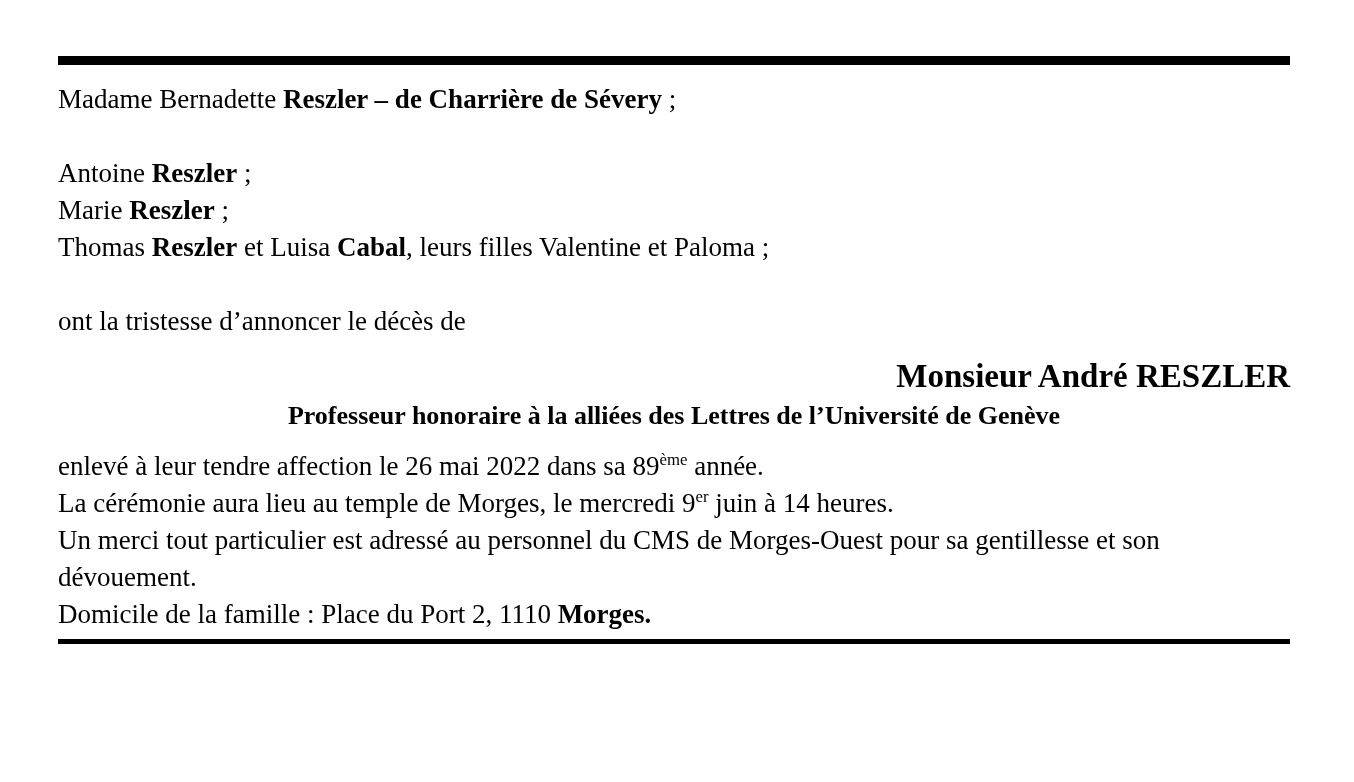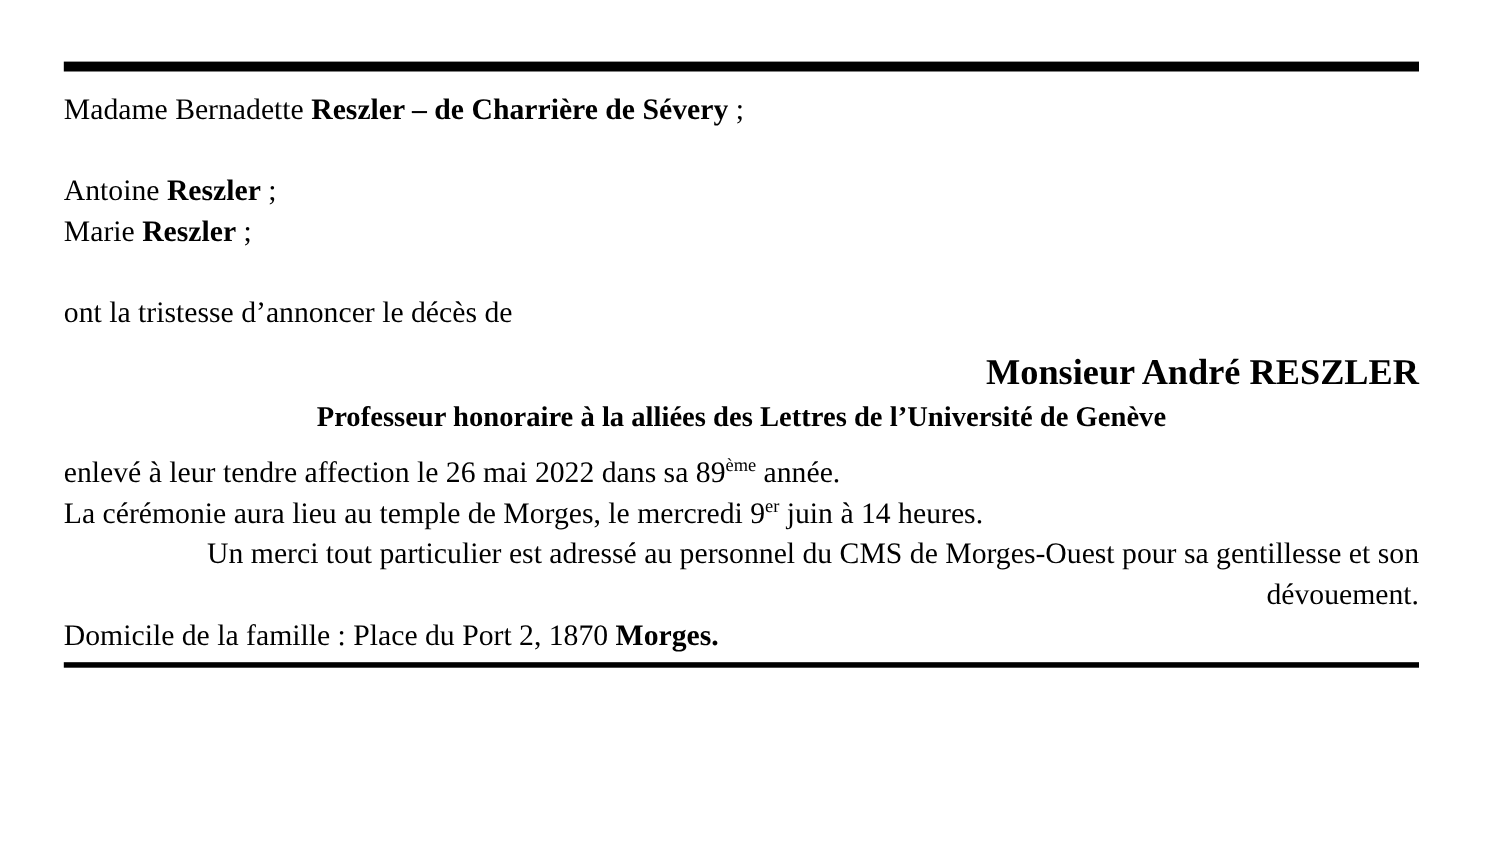--- a/index.html
+++ b/index.html
@@ -42,21 +42,20 @@
     padding-top: 16px;
     padding-bottom: 6px;
     font-size: 27px;
     line-height: 37px;
   }
   .line {
     white-space: nowrap;
   }
   .line.wrap {
     white-space: normal;
-    text-align: right;
   }
   .blank {
     height: 37px;
   }
   b, .b {
     font-weight: bold;
   }
   .center {
     text-align: center;
   }
@@ -90,34 +89,35 @@
     <div class="body-text">
 
       <div class="line"><span>Madame Bernadette </span><span class="b">Reszler – de Charrière de Sévery</span><span> ;</span></div>
 
       <div class="blank"></div>
 
       <div class="line"><span>Antoine </span><span class="b">Reszler</span><span> ;</span></div>
 
       <div class="line"><span>Marie </span><span class="b">Reszler</span><span> ;</span></div>
 
+      <div class="line"><span>Thomas </span><span class="b">Reszler</span><span> et Luisa </span><span class="b">Cabal</span><span>, leurs filles Valentine et Paloma ;</span></div>
 
       <div class="blank"></div>
 
       <div class="line">ont la tristesse d’annoncer le décès de</div>
 
       <div class="center deceased-name">Monsieur André RESZLER</div>
       <div class="center deceased-title">Professeur honoraire à la alliées des Lettres de l’Université de Genève</div>
 
       <div class="line"><span>enlevé à leur tendre affection le 26 mai 2022 dans sa 89</span><sup>ème</sup><span> année.</span></div>
 
       <div class="line"><span>La cérémonie aura lieu au temple de Morges, le mercredi 9</span><sup>er</sup><span> juin à 14 heures.</span></div>
 
       <div class="line wrap">Un merci tout particulier est adressé au personnel du CMS de Morges-Ouest pour sa gentillesse et son dévouement.</div>
 
-      <div class="line"><span>Domicile de la famille : Place du Port 2, 1870 </span><span class="b">Morges.</span></div>
+      <div class="line"><span>Domicile de la famille : Place du Port 2, 1110 </span><span class="b">Morges.</span></div>
 
     </div>
 
     <div class="rule-bottom"></div>
 
   </div>
 </div>
 
 </body></html>

